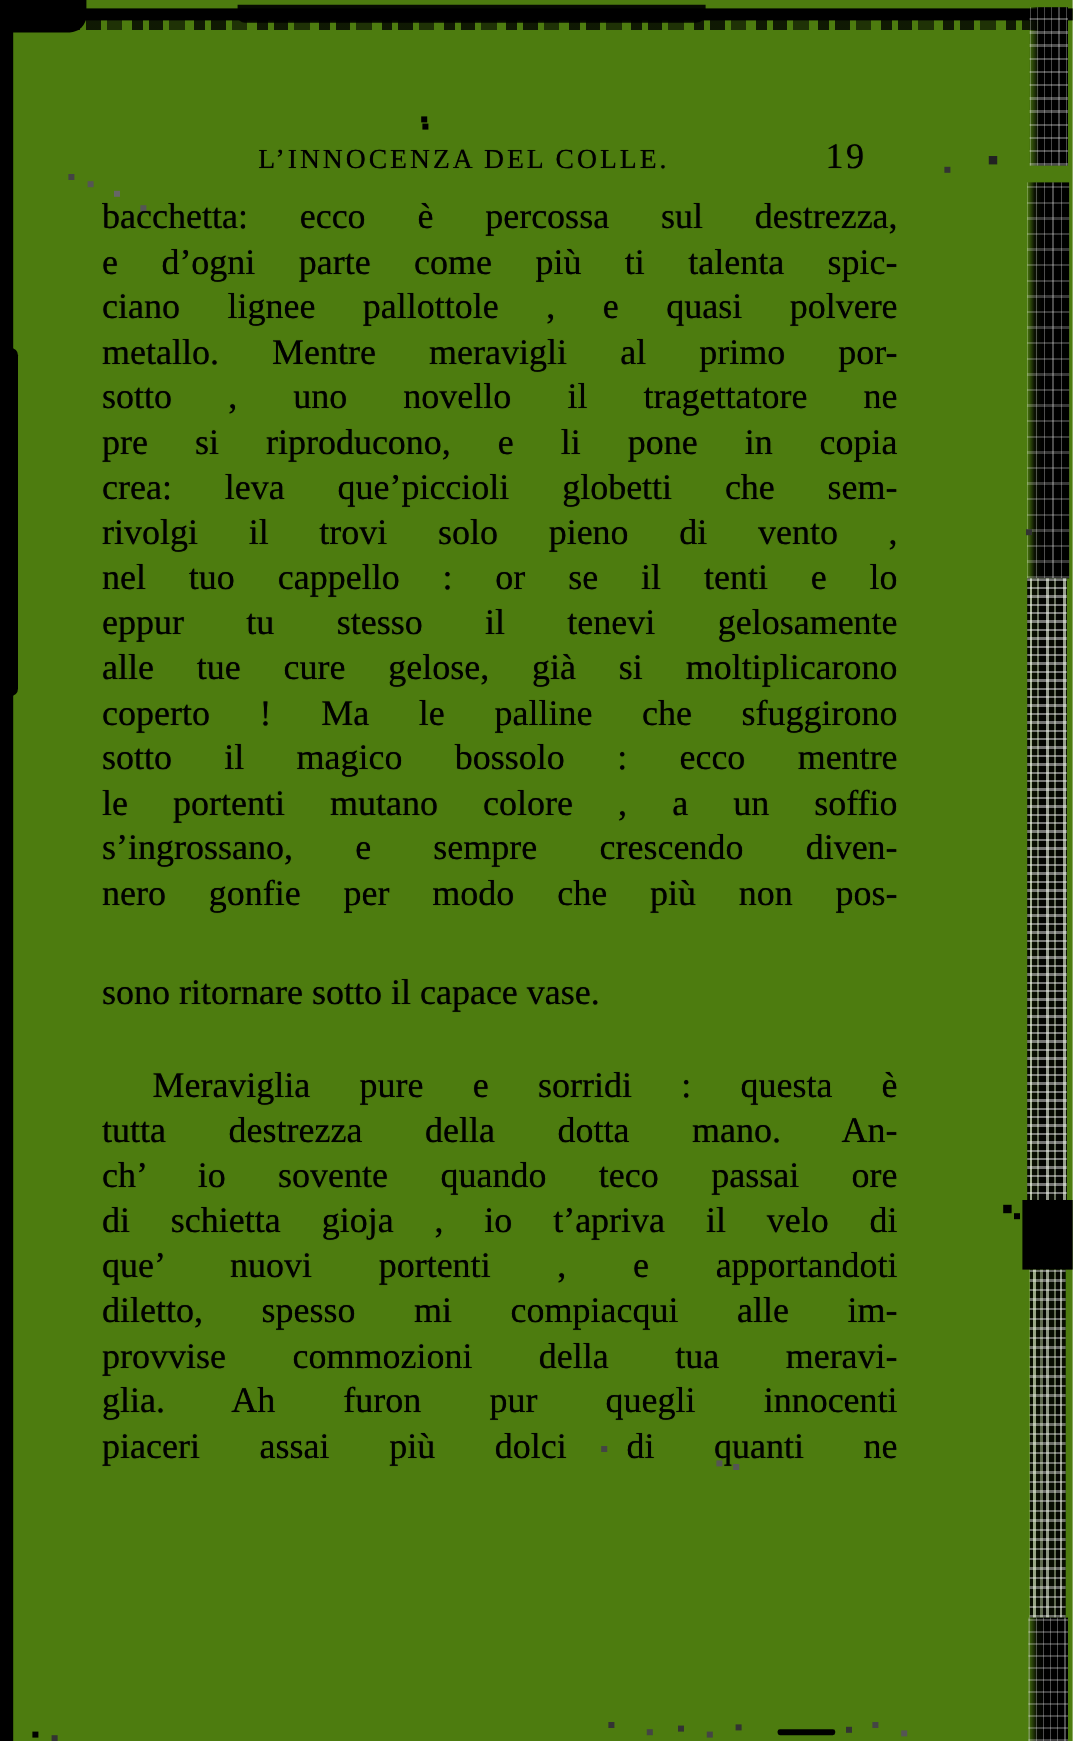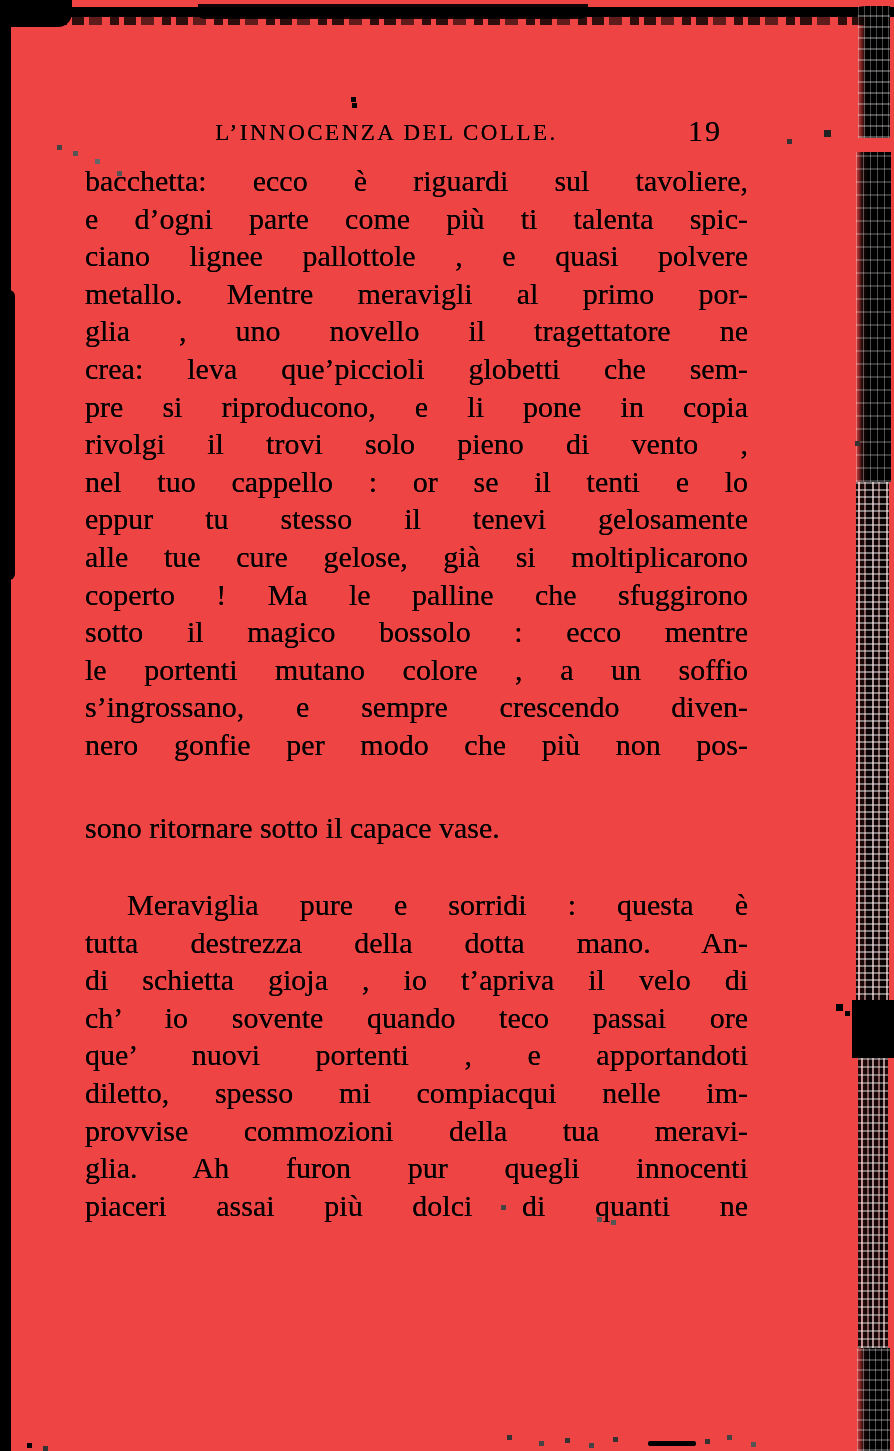--- a/index.html
+++ b/index.html
@@ -5,21 +5,21 @@
   html, body {
     margin: 0; padding: 0;
     width: 894px; height: 1451px;
     overflow: hidden;
     background: #ffffff;
     font-family: "Liberation Serif", "DejaVu Serif", serif;
   }
   .page {
     position: relative;
     width: 894px; height: 1451px;
-    background: #ef4444;
+    background: #4d7c0f;
     color: #000;
     font-family: Liberation Serif, serif;
   }
   
   .edge-left {
     position: absolute; left: 0; top: 6px;
     width: 11px; height: 1445px;
     background: #000;
   }
   .edge-left-bulge {
@@ -181,42 +181,42 @@
 
   <div class="speckles"></div>
   <div class="bottom-dash"></div>
 
   <div class="content">
     <div class="header">
       <span class="running-title">L’INNOCENZA DEL COLLE.</span>
       <span class="page-number">19</span>
     </div>
     <div class="body-text">
-      <div class="line">bacchetta: ecco è riguardi sul tavoliere,</div>
+      <div class="line">bacchetta: ecco è percossa sul destrezza,</div>
       <div class="line">e d’ogni parte come più ti talenta spic-</div>
       <div class="line">ciano lignee pallottole , e quasi polvere</div>
       <div class="line">metallo. Mentre meravigli al primo por-</div>
-      <div class="line">glia , uno novello il tragettatore ne</div>
+      <div class="line">sotto , uno novello il tragettatore ne</div>
+      <div class="line">pre si riproducono, e li pone in copia</div>
       <div class="line">crea: leva que’piccioli globetti che sem-</div>
-      <div class="line">pre si riproducono, e li pone in copia</div>
       <div class="line">rivolgi il trovi solo pieno di vento ,</div>
       <div class="line">nel tuo cappello : or se il tenti e lo</div>
       <div class="line">eppur tu stesso il tenevi gelosamente</div>
       <div class="line">alle tue cure gelose, già si moltiplicarono</div>
       <div class="line">coperto ! Ma le palline che sfuggirono</div>
       <div class="line">sotto il magico bossolo : ecco mentre</div>
       <div class="line">le portenti mutano colore , a un soffio</div>
       <div class="line">s’ingrossano, e sempre crescendo diven-</div>
       <div class="line">nero gonfie per modo che più non pos-</div>
       <div class="line plain">sono ritornare sotto il capace vase.</div>
       <div class="line indent">Meraviglia pure e sorridi : questa è</div>
       <div class="line">tutta destrezza della dotta mano. An-</div>
+      <div class="line">ch’ io sovente quando teco passai ore</div>
       <div class="line">di schietta gioja , io t’apriva il velo di</div>
-      <div class="line">ch’ io sovente quando teco passai ore</div>
       <div class="line">que’ nuovi portenti , e apportandoti</div>
-      <div class="line">diletto, spesso mi compiacqui nelle im-</div>
+      <div class="line">diletto, spesso mi compiacqui alle im-</div>
       <div class="line">provvise commozioni della tua meravi-</div>
       <div class="line">glia. Ah furon pur quegli innocenti</div>
       <div class="line">piaceri assai più dolci di quanti ne</div>
     </div>
   </div>
 
 </div>
 
 </body></html>

